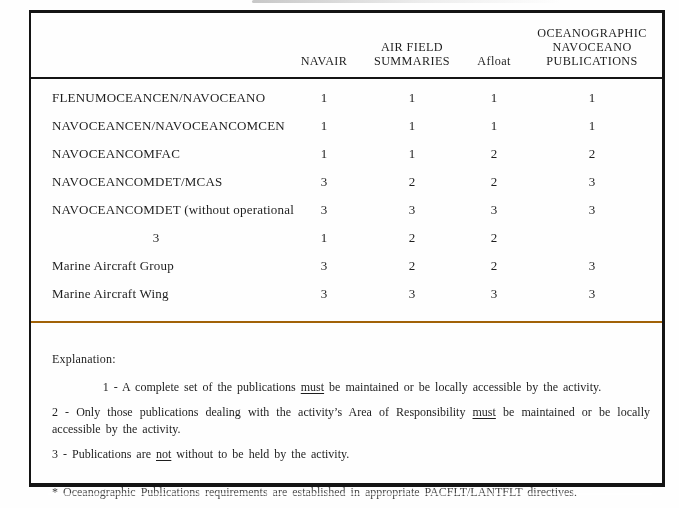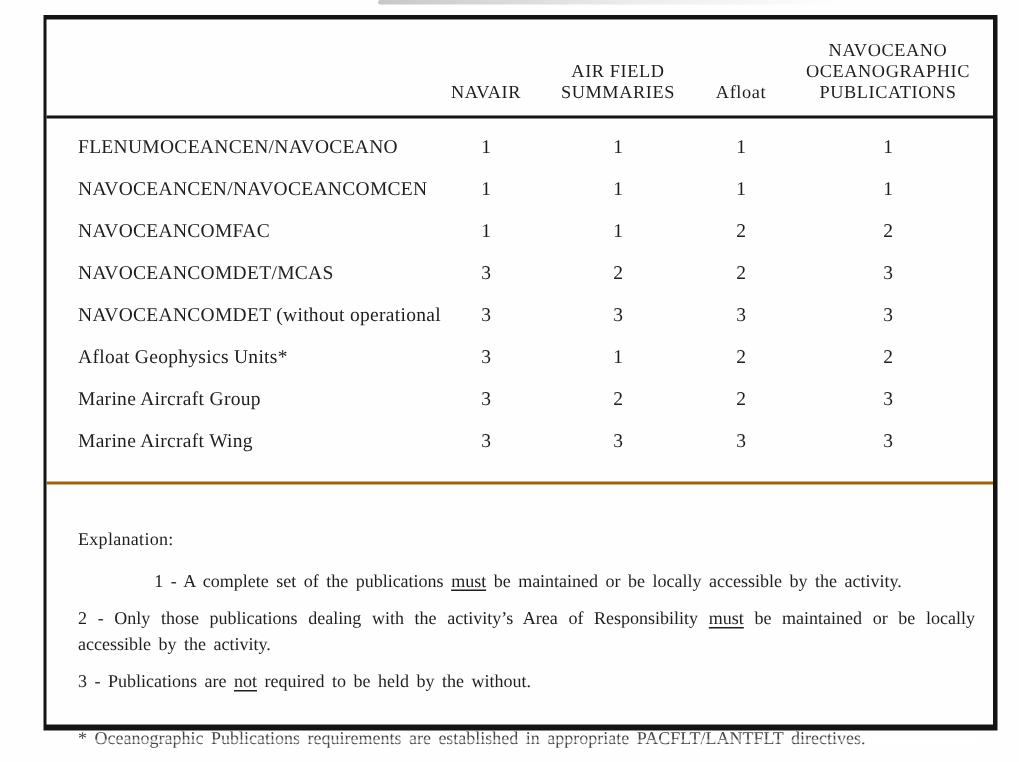--- a/index.html
+++ b/index.html
@@ -109,22 +109,22 @@
         <span class="hline">NAVAIR</span>
       </div>
       <div class="hcell">
         <span class="hline">AIR FIELD</span>
         <span class="hline">SUMMARIES</span>
       </div>
       <div class="hcell">
         <span class="hline">Afloat</span>
       </div>
       <div class="hcell">
+        <span class="hline">OCEANOGRAPHIC</span>
         <span class="hline">NAVOCEANO</span>
-        <span class="hline">OCEANOGRAPHIC</span>
         <span class="hline">PUBLICATIONS</span>
       </div>
     </div>
 
     <div class="tbody">
 
       <div class="trow">
         <div class="lbl">
             <div>FLENUMOCEANCEN/NAVOCEANO</div>
           </div>
@@ -168,23 +168,20 @@
         <div class="lbl">
           <div>NAVOCEANCOMDET (without operational</div>
         </div>
         <div class="val">3</div>
         <div class="val">3</div>
         <div class="val">3</div>
         <div class="val">3</div>
       </div>
 
       <div class="trow">
-        <div class="lbl">
-            <div>Afloat Geophysics Units*</div>
-          </div>
         <div class="val">3</div>
         <div class="val">1</div>
         <div class="val">2</div>
         <div class="val">2</div>
       </div>
 
       <div class="trow">
         <div class="lbl">
             <div>Marine Aircraft Group</div>
           </div>
@@ -213,21 +210,21 @@
       <div class="exp-item mt1">
         <span>1 - A complete set of the publications </span><span class="u">must</span><span> be maintained or be locally accessible by the activity.</span>
       </div>
 
       <div class="exp-item wrap1 mt2">
         <span>2 - Only those publications dealing with the activity’s Area of Responsibility </span><span class="u">must</span><span> be maintained or be locally</span>
       </div>
       <div class="exp-line2">accessible by the activity.</div>
 
       <div class="exp-item mt3">
-        <span>3 - Publications are </span><span class="u">not</span><span> required to be held by the without.</span>
+        <span>3 - Publications are </span><span class="u">not</span><span> without to be held by the activity.</span>
       </div>
 
       <div class="exp-item exp-note mt4">
         <span>* Oceanographic Publications requirements are established in appropriate PACFLT/LANTFLT directives.</span>
         <i class="streak"></i>
       </div>
 
     </div>
 
   </div>

